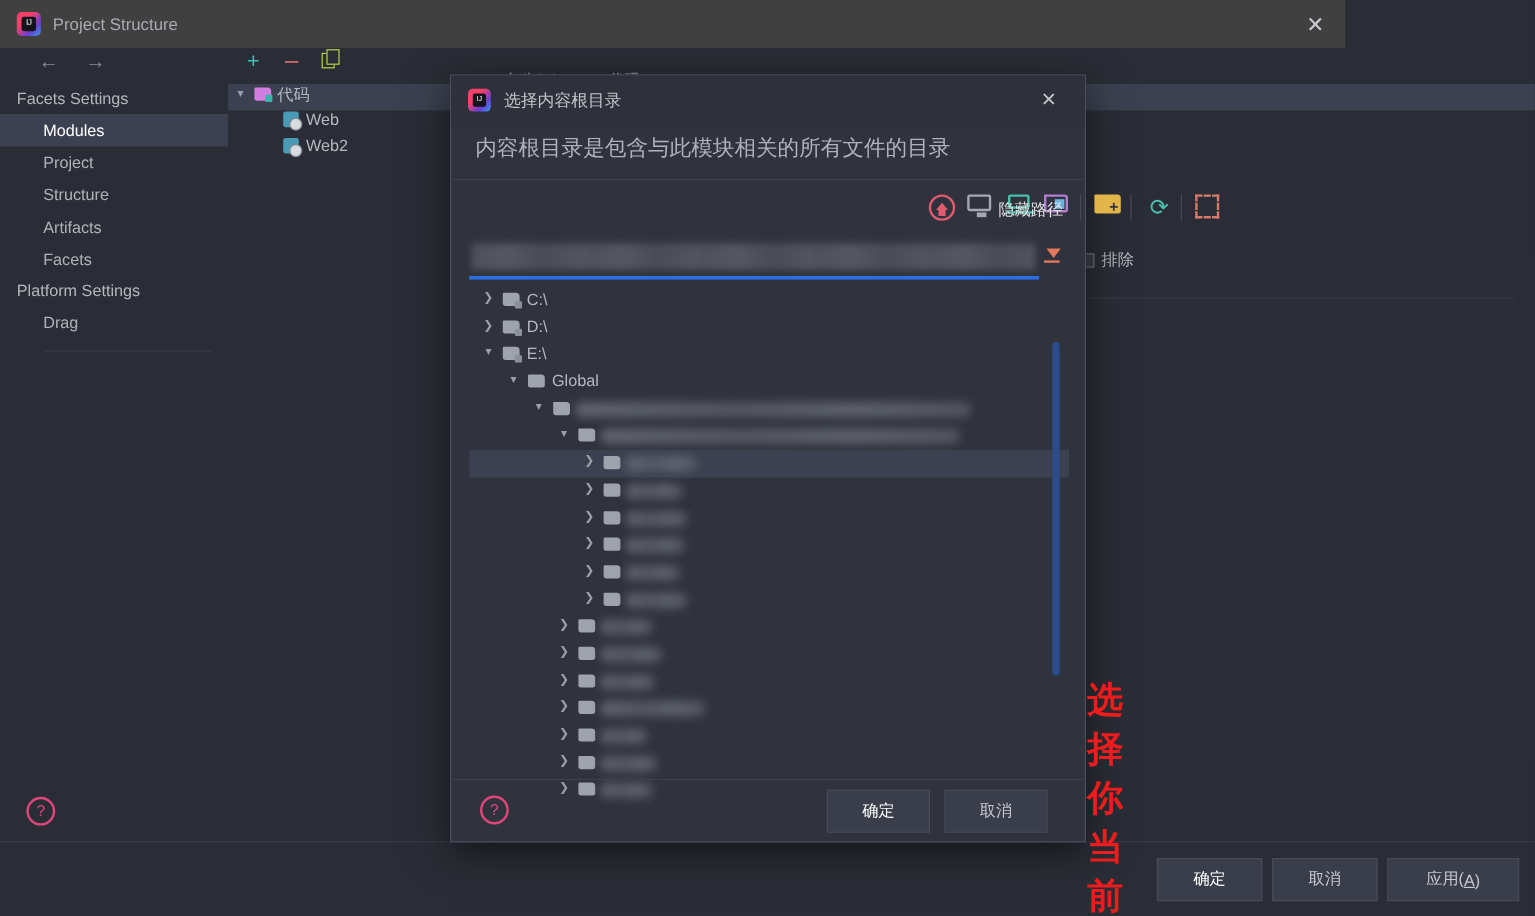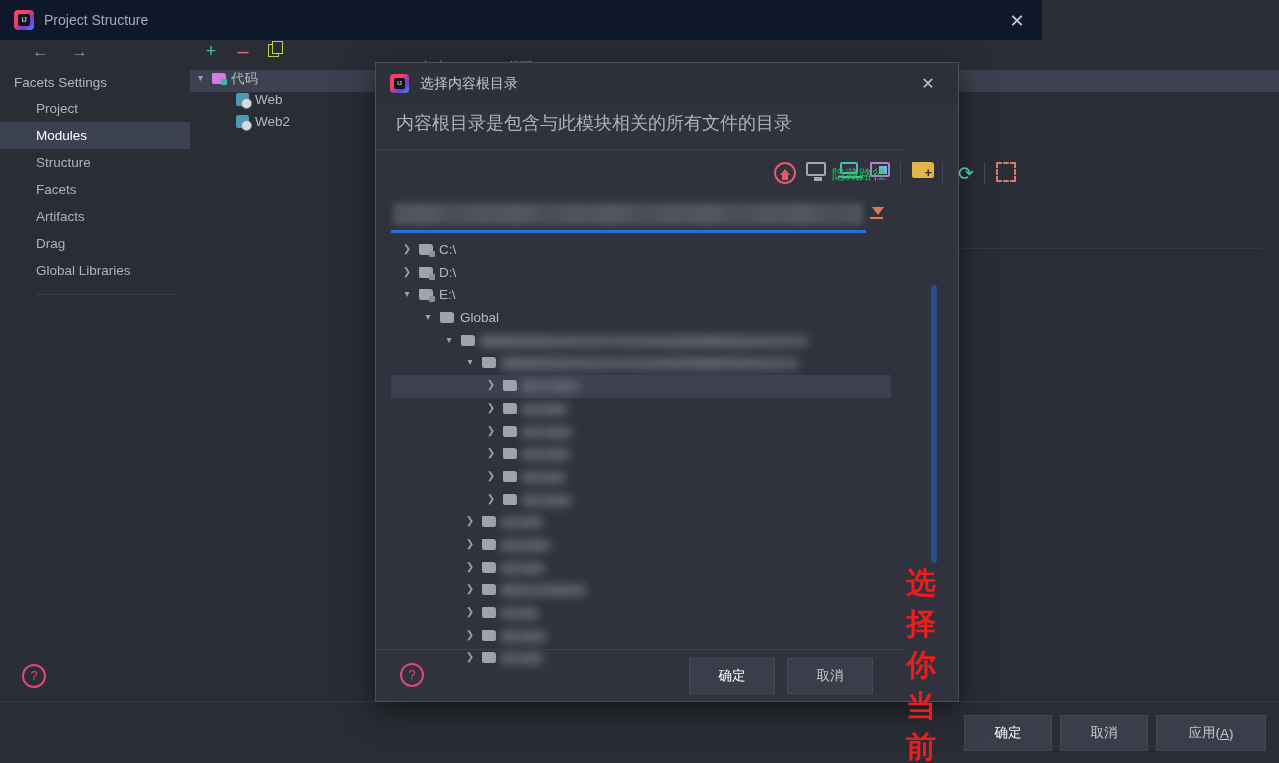--- a/index.html
+++ b/index.html
@@ -14,22 +14,22 @@
 
   
   #window {
     position: absolute; inset: 0;
     background: #2b2d36;
     color: #bbbdc4;
   }
 
   
   #titlebar {
-    position: absolute; left: 0; top: 0; width: 1042px; height: 40px;
-    background: #0f172a;
+    position: absolute; left: 0; top: 0; width: 1121px; height: 40px;
+    background: #404040;
   }
   #app-icon {
     position: absolute; left: 14px; top: 10px; width: 20px; height: 20px;
     border-radius: 4px;
     background: linear-gradient(135deg, #f5406a 0%, #f5406a 35%, #6b3fd4 70%, #2d9bf0 100%);
     display: flex; align-items: center; justify-content: center;
   }
   #app-icon .inner {
     width: 12px; height: 12px; background: #13131a; border-radius: 2px;
     color: #fff; font-size: 7px; line-height: 12px; text-align: center;
@@ -101,21 +101,21 @@
     position:absolute; top:13px; height:36px; border:1px solid #464a56; background:#3a3e4a;
     color:#c6c8ce; font-size:13.5px; cursor:pointer; display:flex; align-items:center; justify-content:center;
   }
   #btn-ok-main   { right:227px; width:88px; color:#ffffff; }
   #btn-cancel-main{ right:131px; width:88px; }
   #btn-apply-main{ right:13px;  width:110px; }
   #btn-apply-main u { text-decoration: underline; }
 
   
   #dialog {
-    position:absolute; left:375px; top:62px; width:584px; height:640px;
+    position:absolute; left:375px; top:62px; width:530px; height:640px;
     background:#30333d; border:1px solid #4a4e5a;
     box-shadow: 0 8px 30px rgba(0,0,0,.55);
   }
   #dlg-titlebar { position:relative; height:42px; background:#2e313a; }
   #dlg-icon {
     position:absolute; left:14px; top:11px; width:19px; height:19px; border-radius:4px;
     background: linear-gradient(135deg, #f5406a 0%, #f5406a 35%, #6b3fd4 70%, #2d9bf0 100%);
     display:flex; align-items:center; justify-content:center;
   }
   #dlg-icon .inner { width:11px;height:11px;background:#13131a;border-radius:2px;color:#fff;font-size:6px;line-height:11px;text-align:center;}
@@ -145,21 +145,21 @@
   #ico-project .f:after{content:"";position:absolute;right:1px;bottom:1px;width:8px;height:8px;background:#6fb4e0;}
 
   #ico-newfolder { left:536px; }
   #ico-newfolder .f{width:22px;height:16px;background:#e3b448;border-radius:1px 3px 2px 2px;position:relative;}
   #ico-newfolder .f:after{content:"+";position:absolute;right:2px;bottom:-3px;color:#30333d;font-size:13px;font-weight:bold;line-height:16px;}
 
   #ico-refresh { left:578px; color:#49c0ae; font-size:19px; line-height:24px; text-align:center;}
   #ico-select  { left:620px; }
   #ico-select .b{width:20px;height:20px;border:2px dashed #d77a6a;}
 
-  #hide-path { position:absolute; right:18px; top:16px; font-size:13.5px; color:#22c55e; cursor:pointer; }
+  #hide-path { position:absolute; right:18px; top:16px; font-size:13.5px; color:#e5e5e5; cursor:pointer; }
 
   #path-row { position:absolute; left:0; top:134px; width:528px; height:38px; }
   #path-field {
     position:absolute; left:17px; top:6px; width:470px; height:22px;
     background: repeating-linear-gradient(90deg, #50535e 0px, #585b66 30px, #4c4f5a 60px, #565964 95px);
     filter: blur(3.2px); border-radius:2px; opacity:.92;
   }
   #path-underline { position:absolute; left:15px; top:33px; width:475px; height:3px; background:#2a6ee0; }
   #path-dropdown { position:absolute; right:18px; top:10px; width:16px; height:18px; cursor:pointer; }
   #path-dropdown .arrow{ width:0;height:0;border-left:6px solid transparent;border-right:6px solid transparent;border-top:8px solid #e0785e; margin:0 auto;}
@@ -209,27 +209,27 @@
     <div id="close-window">✕</div>
   </div>
 
   <div id="nav-arrows">
     <div class="nav-arrow">←</div>
     <div class="nav-arrow">→</div>
   </div>
 
   <div id="sidebar">
     <div class="side-group">Facets Settings</div>
+    <div class="side-item selected">Modules</div>
     <div class="side-item">Project</div>
-    <div class="side-item selected">Modules</div>
     <div class="side-item">Structure</div>
+    <div class="side-item">Artifacts</div>
     <div class="side-item">Facets</div>
-    <div class="side-item">Artifacts</div>
+    <div class="side-group">Platform Settings</div>
     <div class="side-item">Drag</div>
-    <div class="side-item">Global Libraries</div>
     <div class="side-sep"></div>
   </div>
 
   <div id="module-toolbar">
     <div class="mt-btn" id="mt-add">+</div>
     <div class="mt-btn" id="mt-remove">–</div>
     <div class="mt-btn" id="mt-copy">
         <span class="sq1"></span>
         <span class="sq2"></span>
       </div>

